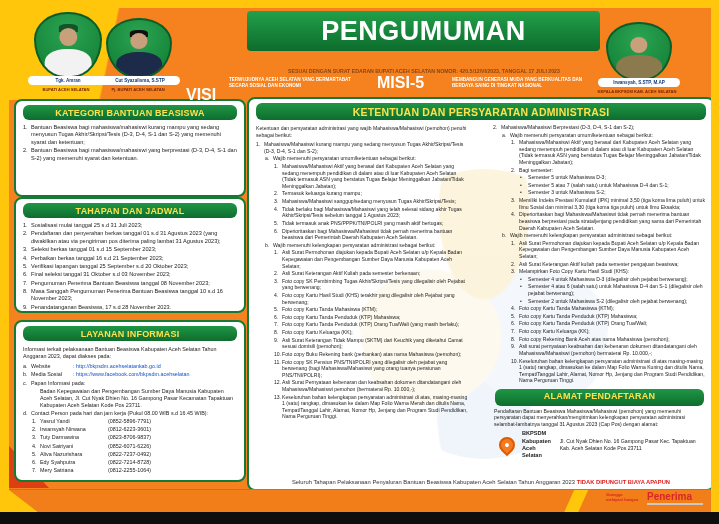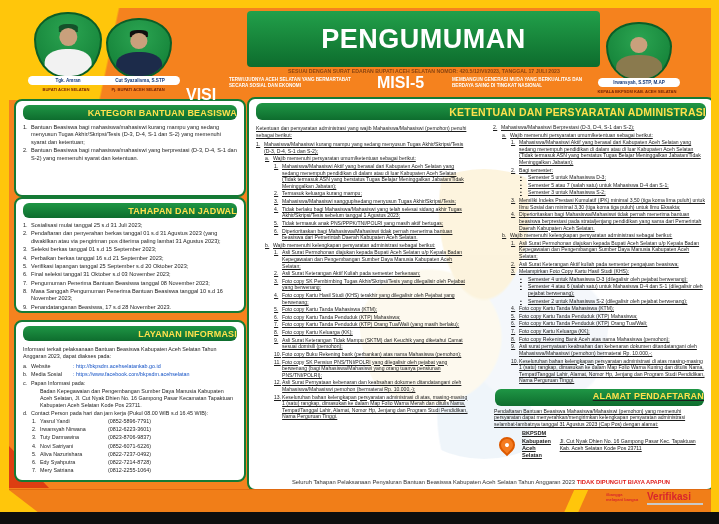--- a/index.html
+++ b/index.html
@@ -7,21 +7,21 @@
           font-family:"Liberation Sans",sans-serif;color:#222;}
   
   .frame{position:absolute;inset:0 0 12px 0;border-top:8px solid #FFC60B;border-left:9px solid #FFC60B;
          border-right:8px solid #FFC60B;pointer-events:none;z-index:40;}
   .bottom-black{position:absolute;left:0;right:0;bottom:0;height:12px;background:#0e0e0e;z-index:41;}
   .diag-yellow{position:absolute;left:9px;top:8px;width:190px;height:92px;z-index:1;
                background:linear-gradient(102deg,#FFC60B 52%,rgba(255,198,11,0) 53%);}
   .corner-red{position:absolute;left:9px;top:446px;width:0;height:0;z-index:2;
               border-bottom:42px solid #DD3E12;border-right:40px solid transparent;}
   
-  .title-banner{position:absolute;left:247px;top:11px;width:353px;height:56px;z-index:6;
+  .title-banner{position:absolute;left:247px;top:11px;width:353px;height:40px;z-index:6;
                 background:linear-gradient(#22A04A,#0D6C2D);border-radius:4px;
                 display:flex;align-items:center;justify-content:center;gap:8px;
                 font-weight:bold;font-size:27px;letter-spacing:.5px;}
   .title-white{color:#ffffff;} .title-yellow{color:#FFE01B;}
   .subtitle{position:absolute;left:240px;top:57px;width:368px;text-align:center;color:#fff;
             font-weight:bold;font-size:9px;z-index:6;}
   .basis{position:absolute;left:240px;top:68px;width:368px;text-align:center;color:#8a4410;
          font-weight:bold;font-size:5.2px;z-index:6;}
   .vlabel{position:absolute;color:#fff;font-weight:bold;font-size:16px;z-index:6;}
   .vtext{position:absolute;color:#fff;font-weight:bold;font-size:4.6px;line-height:1.35;
@@ -35,26 +35,26 @@
                 background:#c9a07c;border-radius:50%;}
   .person .hat{position:absolute;left:50%;top:-8%;transform:translateX(-50%);width:40%;height:16%;
                border-radius:40% 40% 0 0;}
   .person .bodyshape{position:absolute;left:50%;bottom:0;transform:translateX(-50%);width:100%;height:58%;
                border-radius:45% 45% 8% 8%;}
   .name-pill{position:absolute;background:#fff;border-radius:8px;color:#143a7a;font-weight:bold;
              font-size:4.6px;text-align:center;padding:2px 2px;z-index:6;white-space:nowrap;overflow:hidden;}
   .role{position:absolute;font-size:4.1px;color:#7a2505;font-weight:bold;text-align:center;z-index:6;white-space:nowrap;}
   
   .card{position:absolute;background:#fff;border:2px solid #157A35;border-radius:8px;z-index:5;overflow:hidden;}
-  .shead{background:linear-gradient(#1F9645,#0E6D2E);color:#FFE14D;font-weight:bold;text-align:right;
+  .shead{background:linear-gradient(#1F9645,#0E6D2E);color:#FFE14D;font-weight:bold;text-align:center;
          border-radius:6px;margin:4px 7px 2px;padding:2.5px 0;font-size:9px;letter-spacing:.2px;}
   .shead.big{font-size:10.5px;}
   .cbody{padding:2px 7px 4px;font-size:5.6px;line-height:1.32;color:#1d1d1d;}
   .card-ketentuan .cbody{font-size:5.1px;line-height:1.3;}
-  .cols{display:flex;gap:24px;position:relative;z-index:2;text-decoration:underline;}
+  .cols{display:flex;gap:24px;position:relative;z-index:2;}
   .col{flex:1;min-width:0;}
   .intro{margin:1px 0 3px;}
   
   .li{display:flex;align-items:flex-start;margin:0 0 1px;}
   .num{flex:none;min-width:7px;margin-right:1px;}
   .txt{flex:1;}
   .val{flex:none;margin-left:2px;}
   .subl{padding-left:9px;}
   .svc .txt{flex:0 0 40px;}
   .link .val{color:#1553c6;}
@@ -492,21 +492,21 @@
       <span>Seluruh Tahapan Pelaksanaan Penyaluran Bantuan Beasiswa Kabupaten Aceh Selatan Tahun Anggaran 2023 </span><span class="red">TIDAK DIPUNGUT BIAYA APAPUN</span>
     </div>
   </div>
 
   <div class="footer">
     <div class="footer-left-diag"></div>
     <div class="footer-diag"></div>
     <div class="logos">
       <div class="logo-bangga">#bangga melayani bangsa</div>
       <div class="logo-berakhlak">
-        <span>Verifikasi</span>
+        <span>Penerima</span>
         <span class="bar"></span>
       </div>
     </div>
   </div>
 
   <div class="frame"></div>
   <div class="bottom-black"></div>
 </div>
 
 </body></html>

